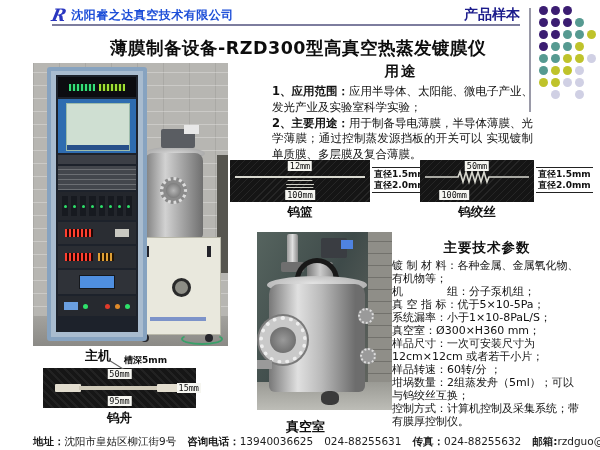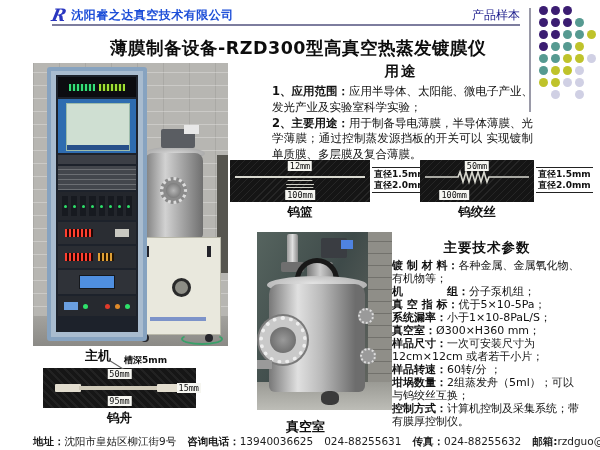--- a/index.html
+++ b/index.html
@@ -5,21 +5,21 @@
   html,body{margin:0;padding:0;background:#e8e8e8;}
   .page{position:relative;width:600px;height:450px;background:#ffffff;overflow:hidden;
         font-family:"DejaVu Sans","Liberation Sans",sans-serif;color:#111;}
 
   
   .header-row{position:absolute;left:52px;top:6px;width:468px;height:20px;
               border-bottom:2px solid #7d7d9e;display:flex;align-items:center;box-sizing:border-box;}
   .logo{font-family:"DejaVu Serif","Liberation Serif",serif;font-style:italic;font-weight:bold;
         font-size:17px;color:#2a36c0;transform:skewX(-12deg);margin-right:5px;line-height:16px;}
   .company{font-size:12px;font-weight:bold;color:#1d4ed8;letter-spacing:.5px;}
-  .product-label{margin-left:auto;font-size:12px;font-weight:normal;color:#1c1c8c;}
+  .product-label{margin-left:auto;font-size:14px;font-weight:bold;color:#1c1c8c;}
   .title{position:absolute;left:60px;top:28px;width:460px;margin:8px;text-align:center;
          font-size:17.5px;font-weight:bold;color:#0d0d0d;letter-spacing:.5px;}
 
   
   .vline{position:absolute;left:529px;top:8px;width:2px;height:104px;background:#9a9aa8;}
   .dots{position:absolute;left:539px;top:6px;}
   .dot-row{display:flex;gap:3px;margin-bottom:3px;}
   .dot{width:9px;height:9px;border-radius:50%;}
 
   
@@ -101,21 +101,21 @@
   .dia-wrap{position:absolute;left:100%;top:7px;margin-left:2px;border-top:1px solid #222;border-bottom:1px solid #222;
      padding:1px 2px;font-size:9px;line-height:11px;font-weight:bold;white-space:nowrap;background:#fff;}
   .fig-caption{position:absolute;top:100%;left:0;margin-top:2px;width:100%;text-align:center;
      font-weight:bold;font-size:12.5px;color:#101010;}
   .zigzag{position:absolute;left:0;top:0;}
 
   
   .specs-title{position:absolute;left:397px;top:239px;width:180px;text-align:center;
      font-size:13.5px;font-weight:bold;letter-spacing:1px;}
   .specs-body{position:absolute;left:392px;top:259px;width:188px;font-size:11px;line-height:13px;}
-  .spec-item b{font-weight:bold;text-align:right;}
+  .spec-item b{font-weight:normal;text-align:right;}
 
   
   .photo-chamber{position:absolute;left:257px;top:232px;width:135px;height:178px;overflow:hidden;
      background:linear-gradient(115deg,#56645f 0%,#3e4a49 45%,#707068 100%);}
   .brick-strip{position:absolute;right:0;top:0;width:24px;height:100%;background:#8f8e88;
      background-image:repeating-linear-gradient(0deg,rgba(60,60,55,.35) 0 1px,transparent 1px 12px);}
   .floor-ch{position:absolute;bottom:0;left:0;width:100%;height:28px;background:linear-gradient(#9a9a94,#bdbdb7);}
   .cyl{position:absolute;left:12px;top:52px;width:96px;height:108px;
      background:linear-gradient(90deg,#787878,#e0e0e0 30%,#b9b9b9 55%,#6d6d6d 90%);border-radius:10px 10px 6px 6px;}
   .cyl-top{position:absolute;left:10px;top:44px;width:100px;height:18px;

